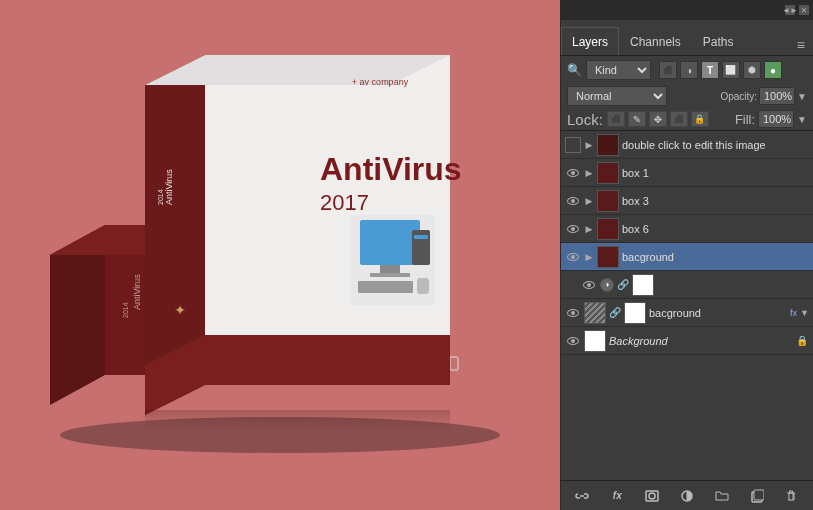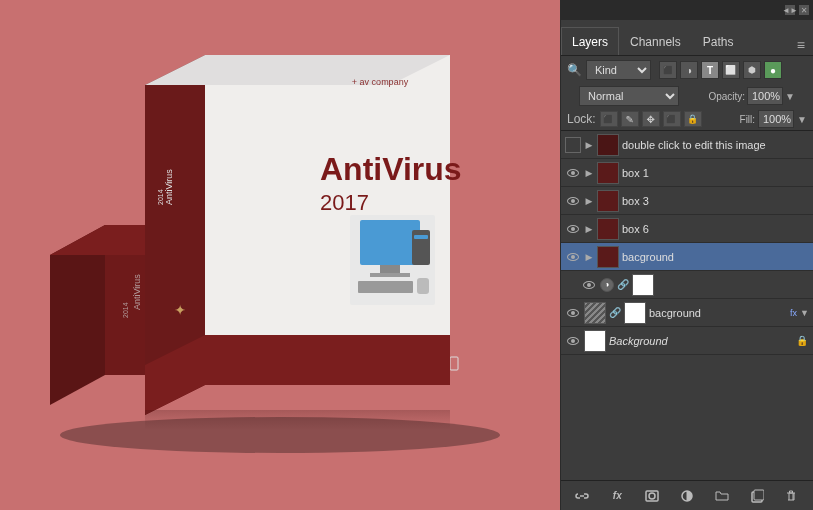--- a/index.html
+++ b/index.html
@@ -129,21 +129,21 @@
       display: flex;
       align-items: center;
       justify-content: center;
       cursor: pointer;
     }
     .filter-icon.active { background: #888; color: #fff; }
 
     
     .blend-row {
       display: flex;
-      padding: 2px 18px;
+      padding: 2px 6px;
       gap: 4px;
       flex-shrink: 0;
     }
     .blend-select {
       background: #555;
       color: #ddd;
       border: 1px solid #333;
       font-size: 11px;
       padding: 1px 4px;
       width: 100px;
@@ -431,30 +431,30 @@
       <option>Normal</option>
     </select>
     <div class="opacity-group">
       <span class="opacity-label">Opacity:</span>
       <input type="text" class="opacity-val" value="100%" style="background: rgb(85, 85, 85); color: rgb(221, 221, 221); border: 1px solid rgb(51, 51, 51); font-size: 11px; padding: 1px 2px; width: 36px; height: 18px; text-align: right;">
       <span style="color:#aaa;font-size:10px;">▼</span>
     </div>
   </div>
 
   <div class="lock-row">
-    <span style="font-size:12px;color:#bbb;">Lock:</span>
+    <span style="font-size:15px;color:#bbb;">Lock:</span>
     <div class="lock-icons">
       <div class="lock-icon" style="font-size:8px;">⬛</div>
       <div class="lock-icon" style="font-size:10px;">✎</div>
       <div class="lock-icon" style="font-size:10px;">✥</div>
       <div class="lock-icon" style="font-size:8px;">⬛</div>
       <div class="lock-icon" style="font-size:9px;">🔒</div>
     </div>
     <div class="fill-group">
-      <span style="font-size:10px;color:#bbb;">Fill:</span>
+      <span style="font-size:13px;color:#bbb;">Fill:</span>
       <input type="text" value="100%" style="background: rgb(85, 85, 85); color: rgb(221, 221, 221); border: 1px solid rgb(51, 51, 51); font-size: 11px; padding: 1px 2px; width: 36px; height: 18px; text-align: right;">
       <span style="color:#aaa;font-size:10px;">▼</span>
     </div>
   </div>
 
   <div class="layers-list">
 
     <div class="layer-item" style="padding-left:4px;">
       <div class="vis-check"></div>
       <span class="layer-arrow">▶</span>

